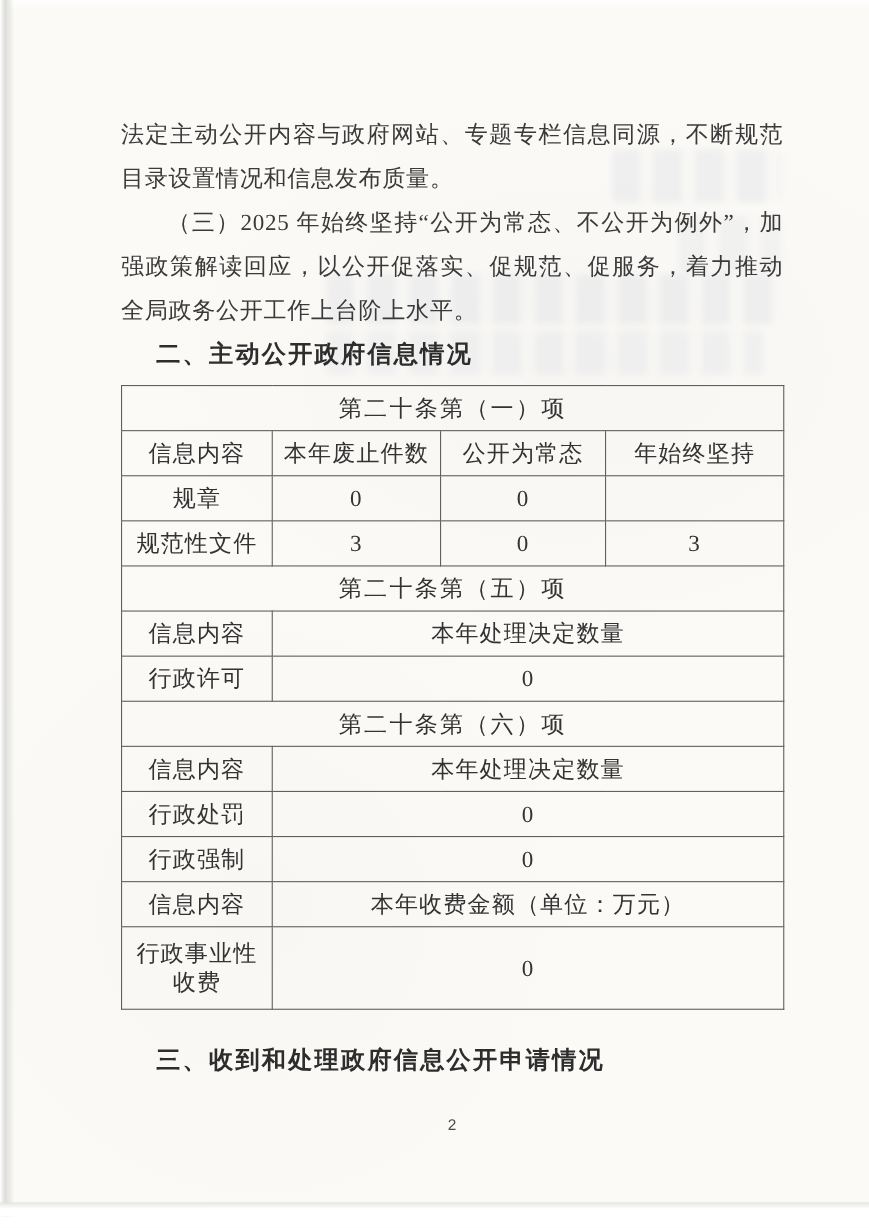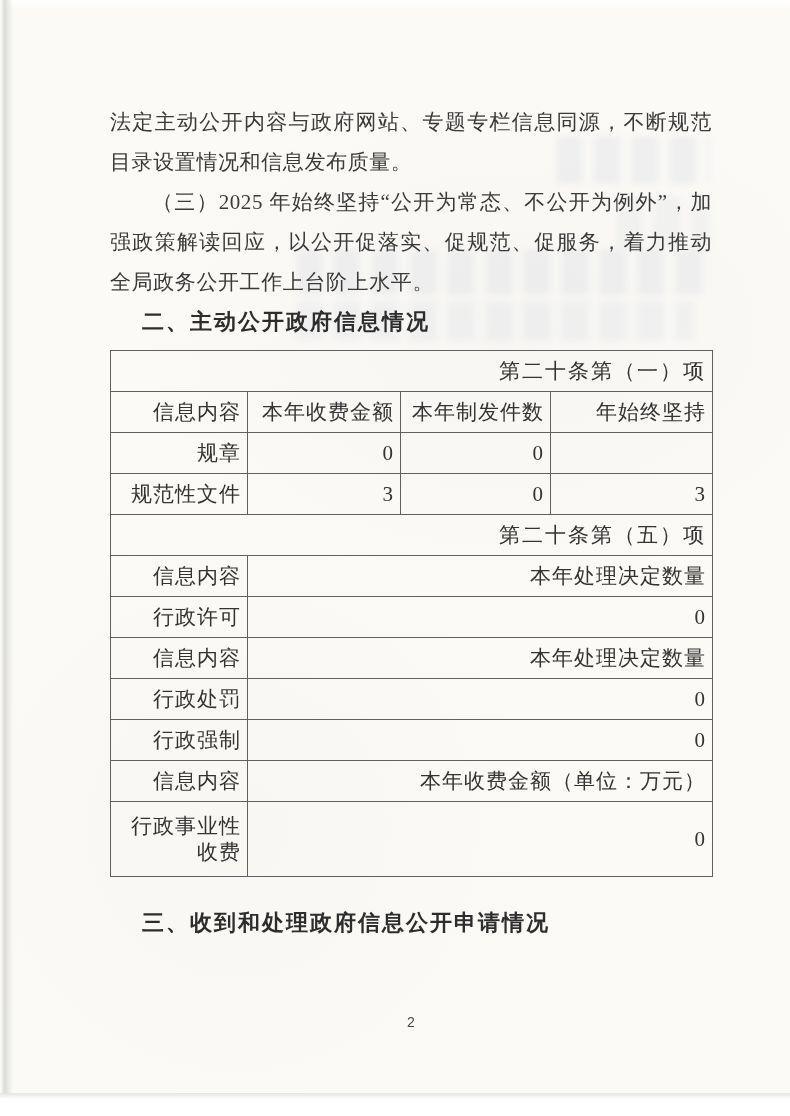--- a/index.html
+++ b/index.html
@@ -45,21 +45,21 @@
     margin:0;font-weight:bold;color:#2d2d2d;
     font-family:Liberation Serif, serif;
     font-size:22px;line-height:40px;letter-spacing:2px;text-indent:32px;
   }
   .sec-heading.h3{margin-top:26px;}
 
   table.info{
     border-collapse:collapse;table-layout:fixed;width:602px;margin-top:8px;
   }
   table.info td{
-    border:1px solid #606060;text-align:right;vertical-align:middle;
+    border:1px solid #606060;text-align:center;vertical-align:middle;
     font-size:21px;color:#333333;letter-spacing:1px;padding:0 6px;
     line-height:26px;height:40px;
   }
   table.info td.t-title{letter-spacing:2px;}
   table.info tr.r-tall td{height:74px;}
 
   .page-number{
     position:absolute;left:110px;top:1014px;width:602px;text-align:center;
     font-family:"Liberation Sans","DejaVu Sans",sans-serif;
     font-size:14px;color:#4a4a4a;
@@ -90,22 +90,22 @@
           <col style="width:150px">
           <col style="width:162px">
       </colgroup>
       <tbody>
 
         <tr>
           <td colspan="4" class="t-title">第二十条第（一）项</td>
         </tr>
         <tr>
           <td>信息内容</td>
-          <td>本年收费金额</td>
-          <td>本年制发件数</td>
+          <td>本年废止件数</td>
+          <td>公开为常态</td>
           <td>年始终坚持</td>
         </tr>
         <tr>
           <td>规章</td>
           <td>0</td>
           <td>0</td>
           <td></td>
         </tr>
         <tr>
           <td>规范性文件</td>
@@ -119,20 +119,23 @@
         </tr>
         <tr>
           <td>信息内容</td>
           <td colspan="3">本年处理决定数量</td>
         </tr>
         <tr>
           <td>行政许可</td>
           <td colspan="3">0</td>
         </tr>
 
+        <tr>
+          <td colspan="4" class="t-title">第二十条第（六）项</td>
+        </tr>
         <tr>
           <td>信息内容</td>
           <td colspan="3">本年处理决定数量</td>
         </tr>
         <tr>
           <td>行政处罚</td>
           <td colspan="3">0</td>
         </tr>
         <tr>
           <td>行政强制</td>

